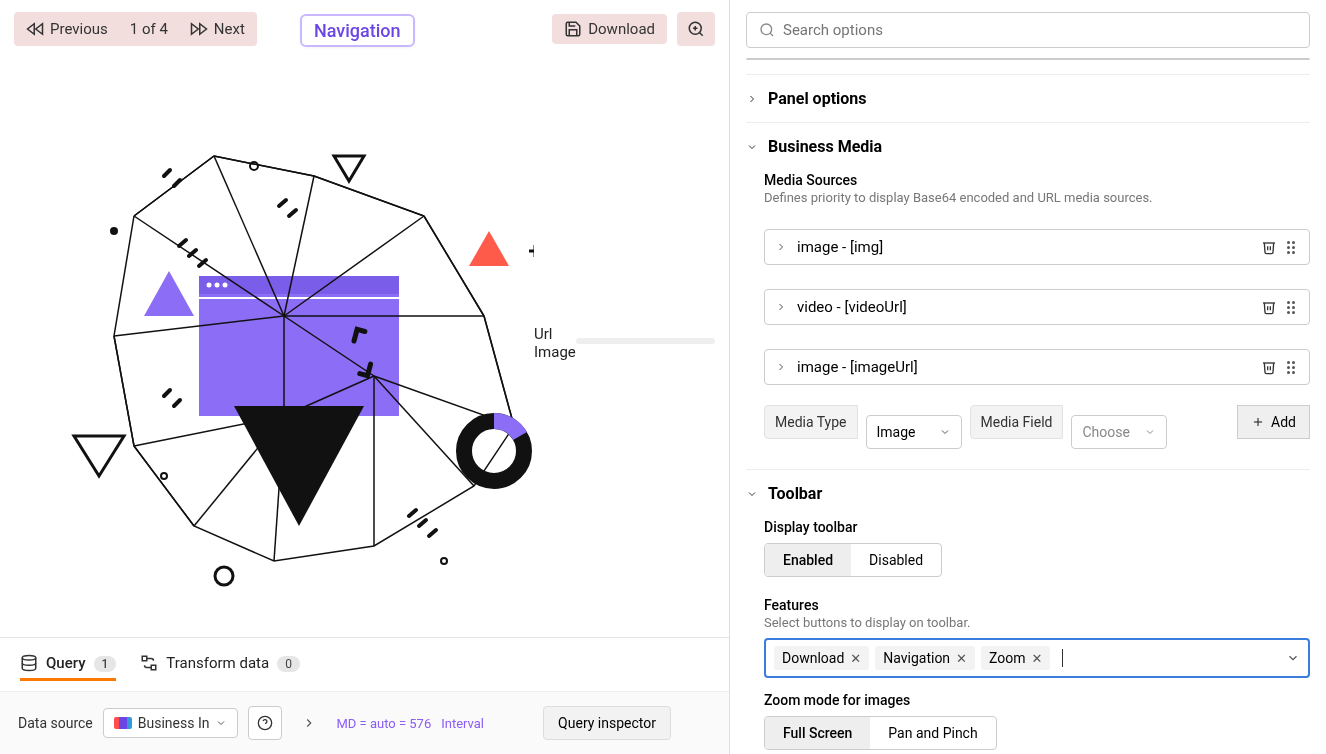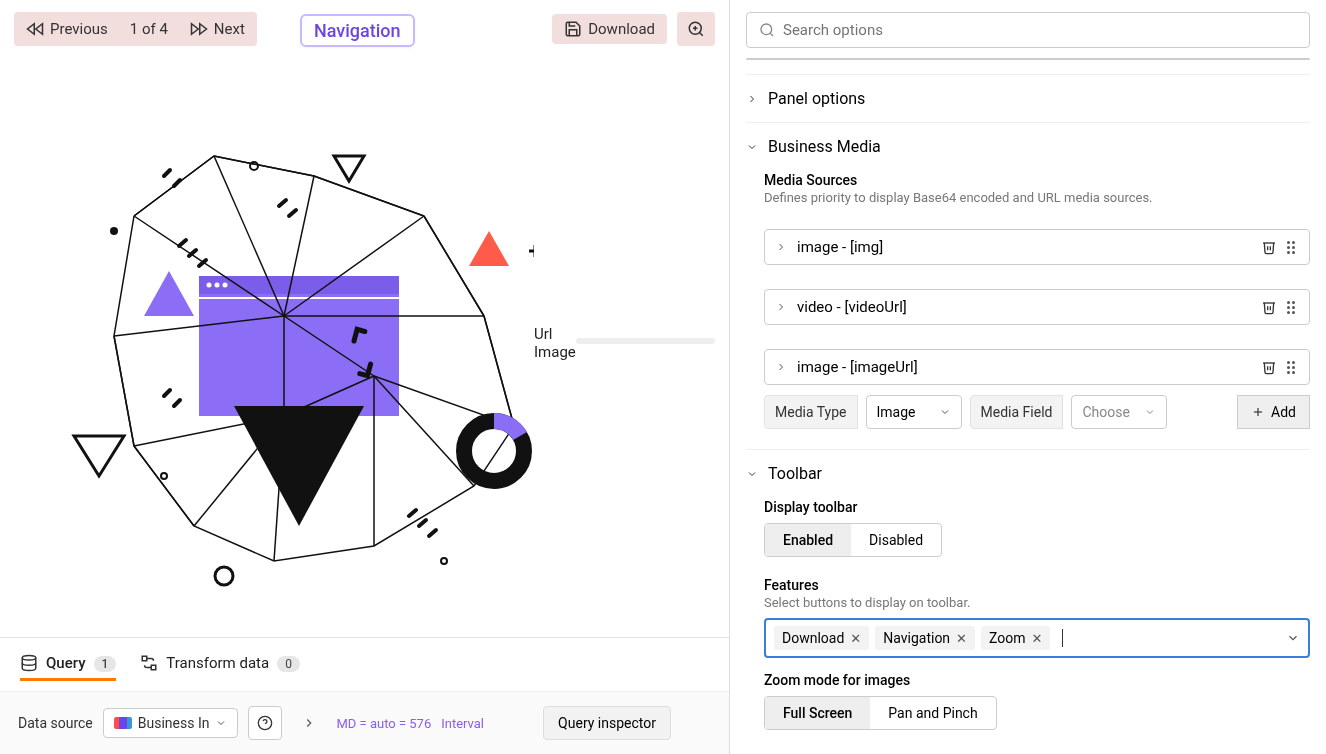--- a/index.html
+++ b/index.html
@@ -42,36 +42,36 @@
 
 
 .search-wrap { display: flex; align-items: center; gap: 8px; border: 1px solid #ccc; border-radius: 4px; padding: 8px 12px; margin-bottom: 10px; }
 .search-wrap input { border: none; outline: none; flex: 1; font-size: 15px; }
 .tabbar { display: flex; border: 1px solid #ccc; border-radius: 4px; overflow: hidden; margin-bottom: 14px; }
 .tabbar .seg { flex: 1; text-align: center; padding: 8px 0; font-size: 15px; cursor: pointer; }
 .tabbar .seg.active { background: #eee; font-weight: 500; }
 
 .section { padding: 8px 0; border-top: 1px solid #eee; }
 .section:first-of-type { border-top: none; }
-.section-header { display: flex; align-items: center; gap: 10px; font-size: 16px; font-weight: 400; cursor: pointer; padding: 6px 0; }
+.section-header { display: flex; align-items: center; gap: 10px; font-size: 16px; font-weight: 700; cursor: pointer; padding: 6px 0; }
 .chev { width: 12px; height: 12px; display: inline-block; }
 .section-body { padding: 4px 0 4px 18px; }
 .opt-label { font-size: 14px; font-weight: 500; margin: 6px 0 2px; }
 .opt-desc { font-size: 13px; color: #777; margin-bottom: 8px; }
 
 .media-list { display: flex; flex-direction: column; gap: 8px; margin-bottom: 10px; }
 .media-item { display: flex; align-items: center; border: 1px solid #ccc; border-radius: 4px; padding: 8px 10px; gap: 10px; font-size: 15px; margin-top: 16px; }
 .media-item .spacer { flex: 1; }
 .grip { display: inline-flex; flex-direction: column; gap: 2px; width: 12px; cursor: grab; }
 .grip span { display: flex; gap: 2px; }
 .grip i { width: 3px; height: 3px; background: #555; border-radius: 50%; }
 
 .field-row { display: flex; align-items: center; gap: 8px; margin-bottom: 8px; }
 .field-label { background: #f3f3f3; border: 1px solid #e2e2e2; border-radius: 4px 0 0 4px; padding: 8px 10px; font-size: 14px; color: #333; }
-.field-select { display: inline-flex; align-items: center; gap: 6px; border: 1px solid #ccc; border-radius: 4px; padding: 8px 10px; font-size: 14px; cursor: pointer; min-width: 96px; justify-content: space-between; }
+.field-select { display: inline-flex; align-items: center; gap: 6px; border: 1px solid #ccc; border-radius: 4px; padding: 8px 10px; font-size: 14px; cursor: pointer; min-width: 96px; justify-content: space-between; margin-top: 20px; }
 .add-btn { display: inline-flex; align-items: center; gap: 6px; border: 1px solid #ccc; border-radius: 0; padding: 8px 13px; font-size: 14px; cursor: pointer; margin-left: auto; }
 
 .toggle-group { display: inline-flex; border: 1px solid #ccc; border-radius: 4px; overflow: hidden; }
 .toggle-group .opt { padding: 8px 18px; font-size: 14px; cursor: pointer; }
 .toggle-group .opt.active { background: #eee; font-weight: 500; }
 
 .multi-select { display: flex; align-items: center; flex-wrap: wrap; gap: 6px; border: 2px solid #3b7ddd; border-radius: 4px; padding: 6px 8px; position: relative; }
 .chip { display: inline-flex; align-items: center; gap: 6px; background: #f3f3f3; border-radius: 3px; padding: 4px 8px; font-size: 14px; }
 .chip .x { cursor: pointer; font-size: 13px; color: #555; }
 .multi-select .caret-cursor { width: 1px; height: 18px; background: #333; margin-left: 6px; }

